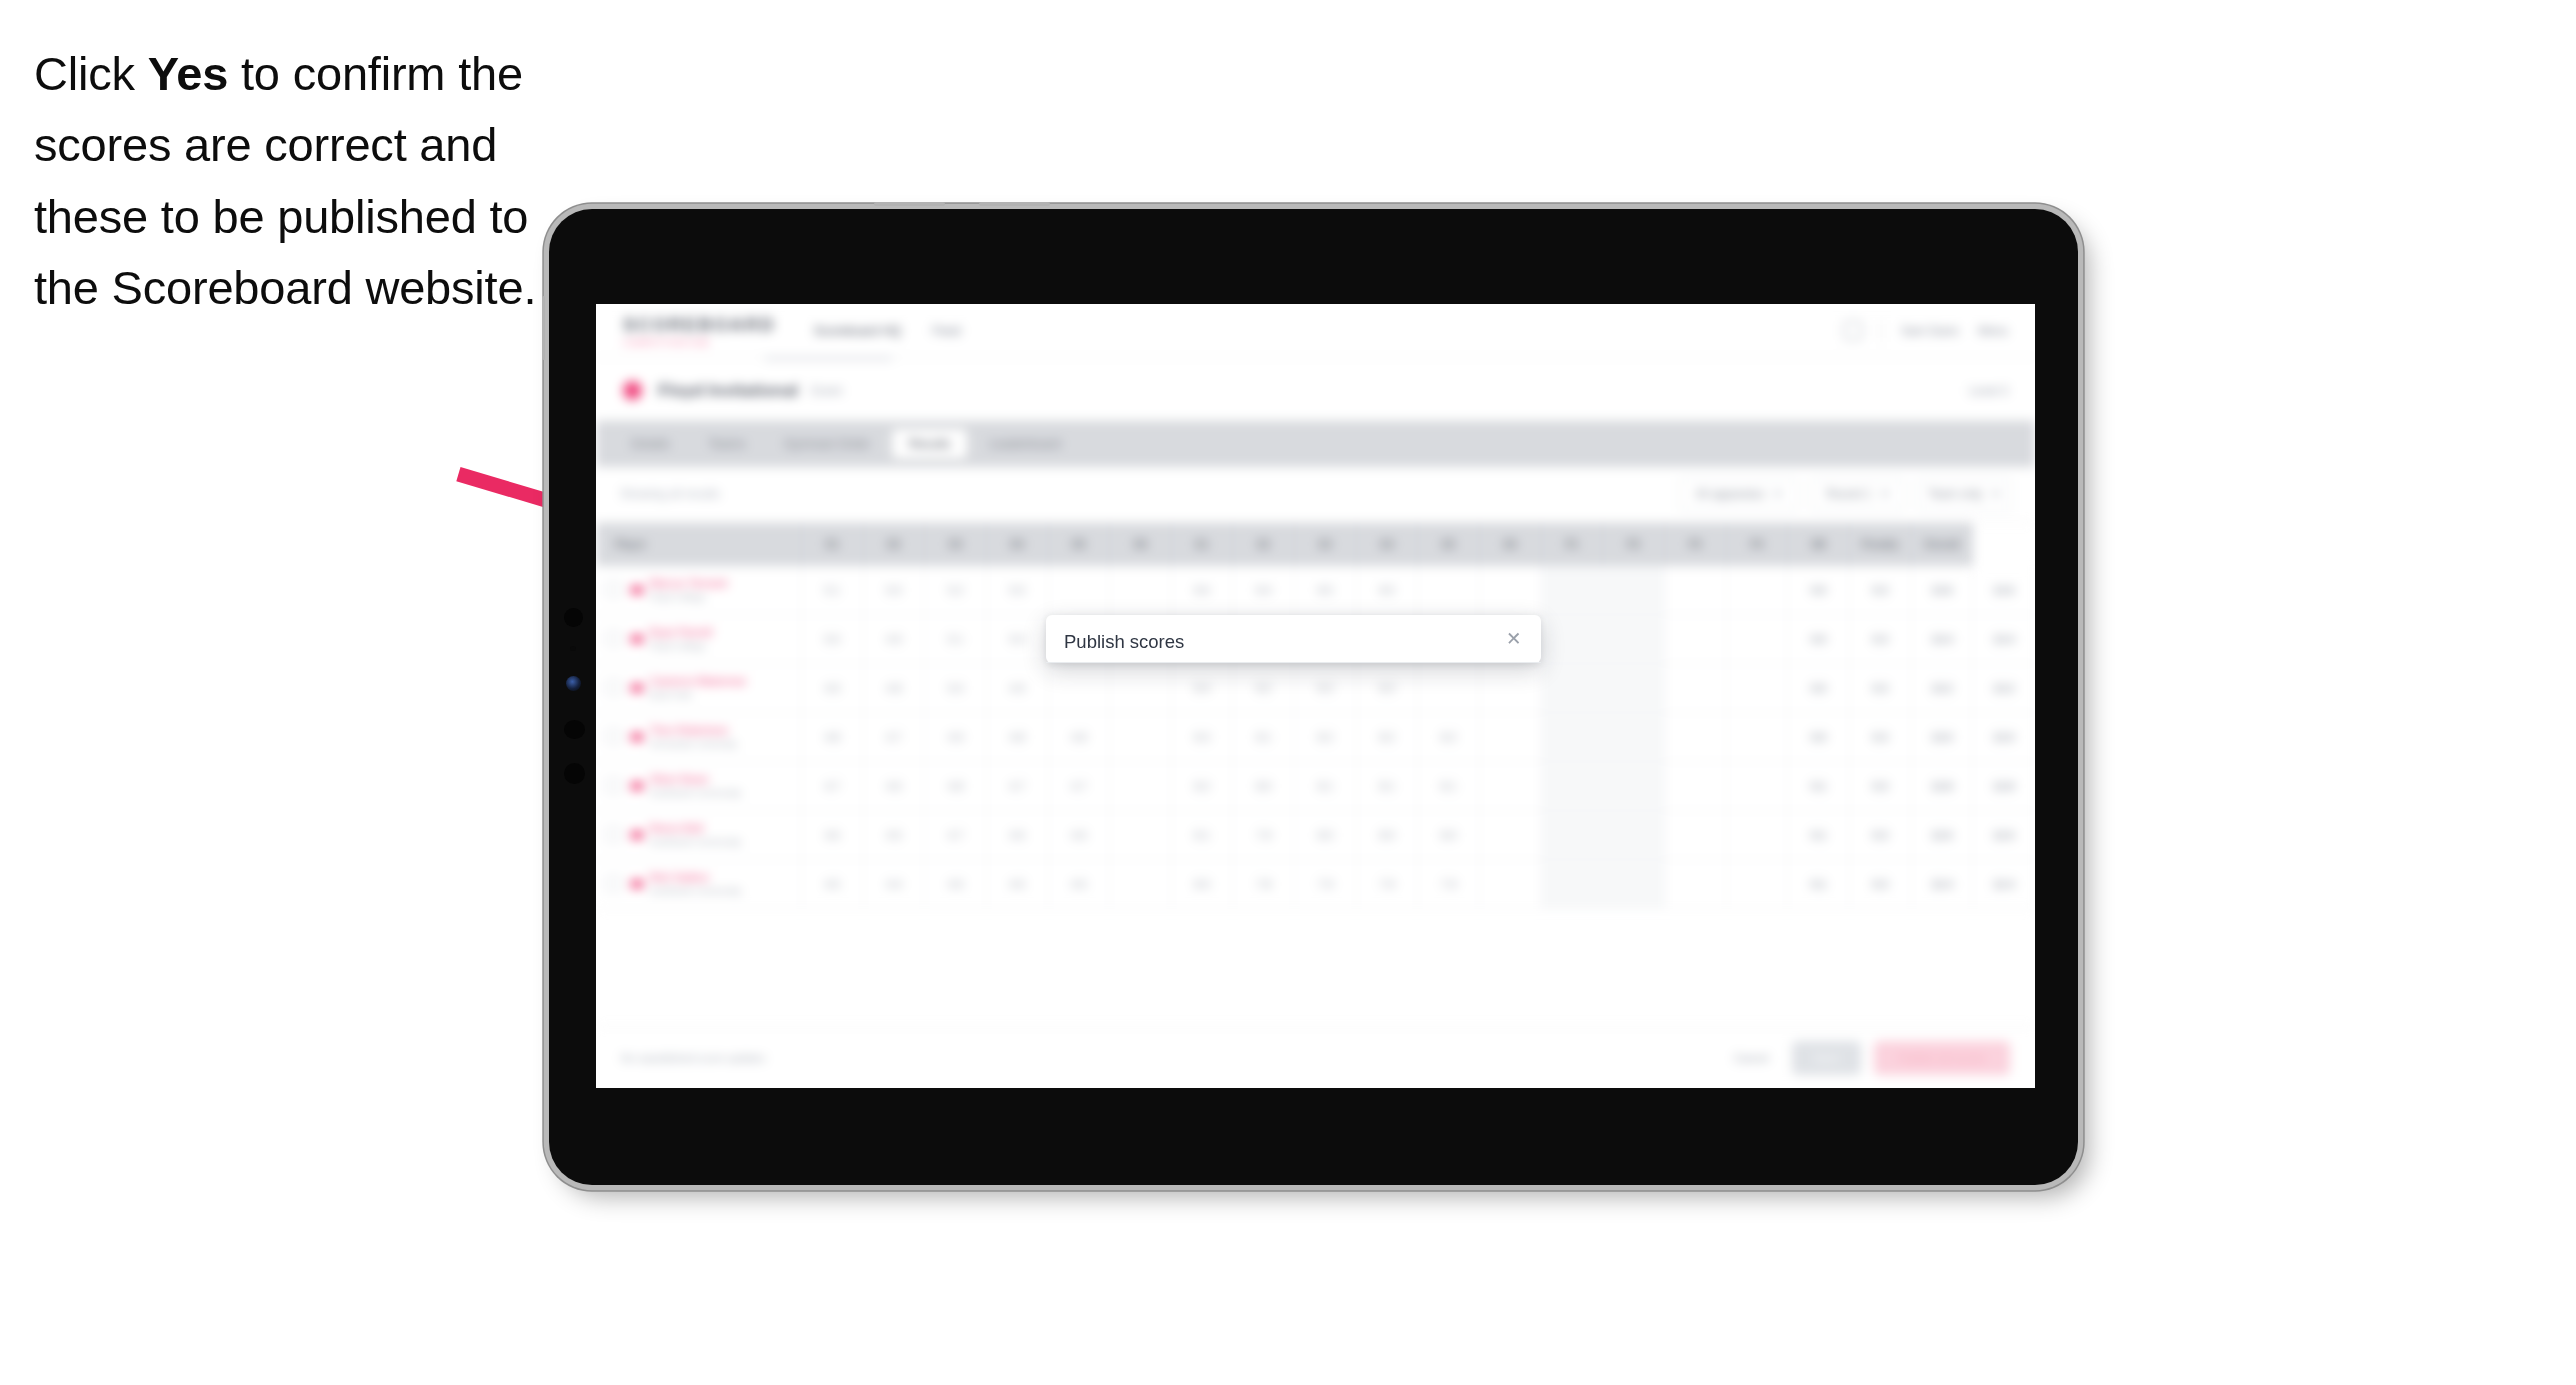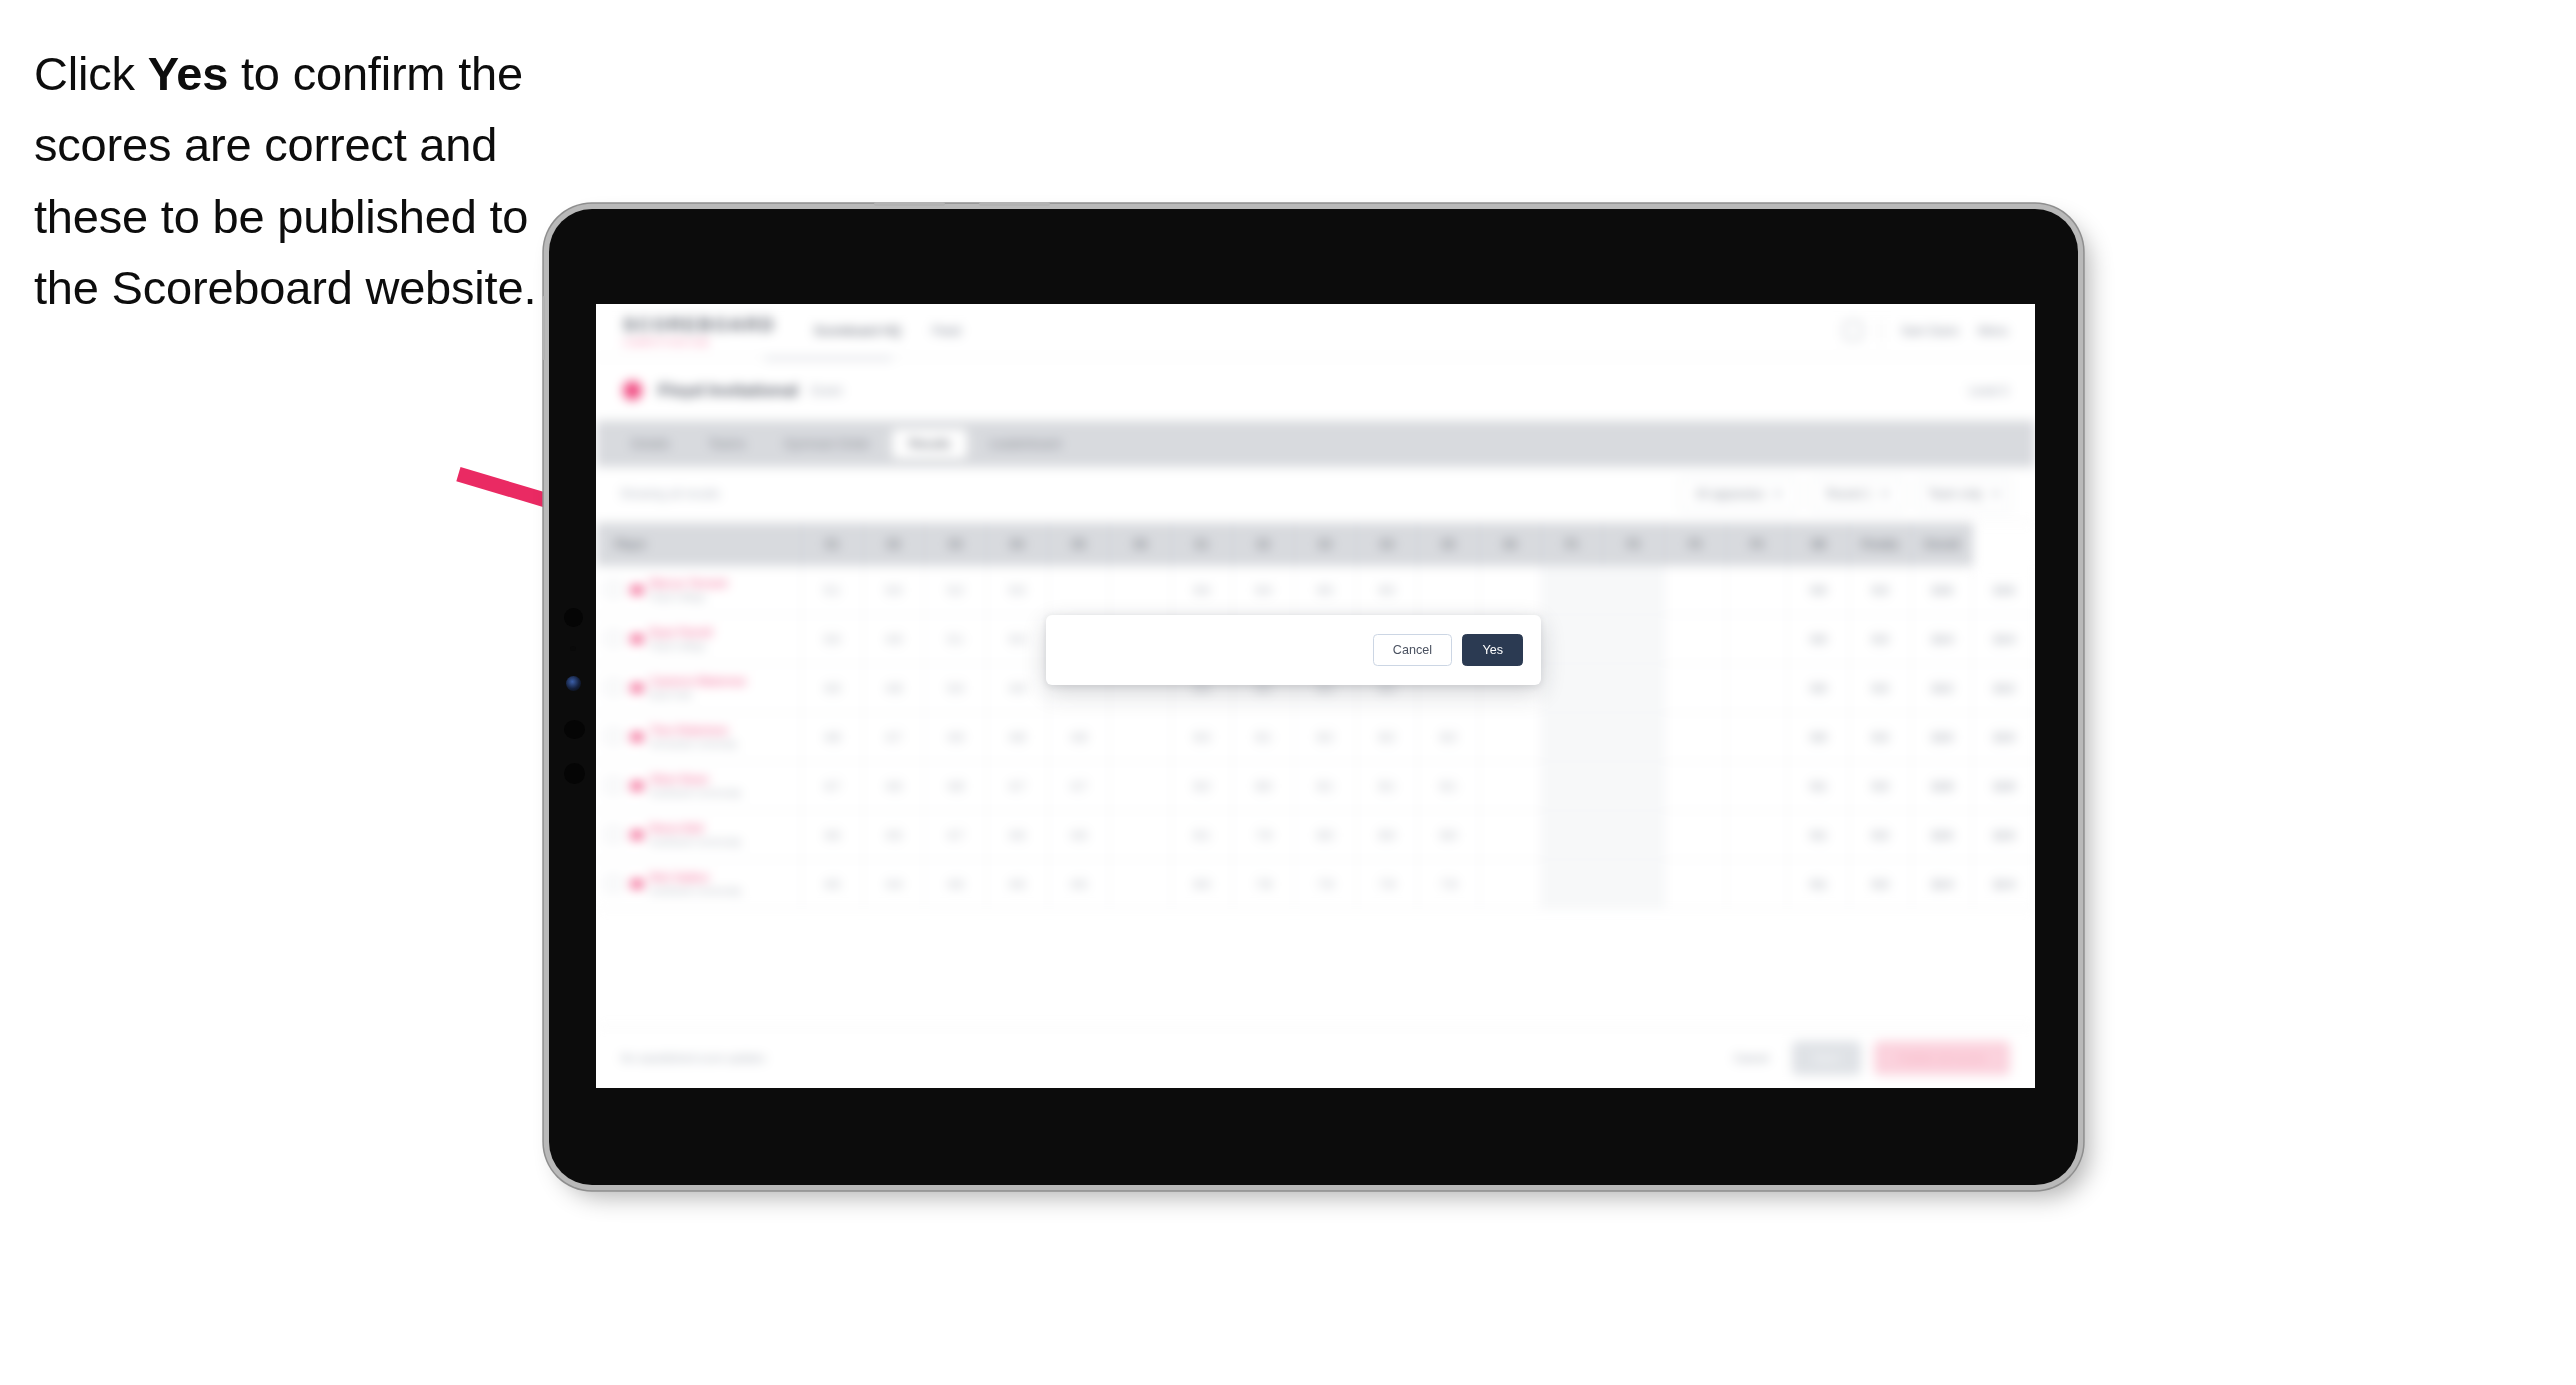--- a/index.html
+++ b/index.html
@@ -754,21 +754,21 @@
         <div class="bottom-spacer"></div>
         <div class="btn-ghost">Cancel</div>
         <div class="btn-grey">Save</div>
         <div class="btn-pink">Publish all scores</div>
       </div>
     </div>
 
     <div id="modal-shade"></div>
 
     <div id="modal">
-      <div class="modal-foot">
-        <button class="btn-cancel">Cancel</button>
-        <button class="btn-yes">Yes</button>
+      <div class="modal-head">
+        <div class="modal-title">Publish scores</div>
+        <div class="modal-close">✕</div>
       </div>
     </div>
 
   </div>
 </div>
 
 
 </body></html>

